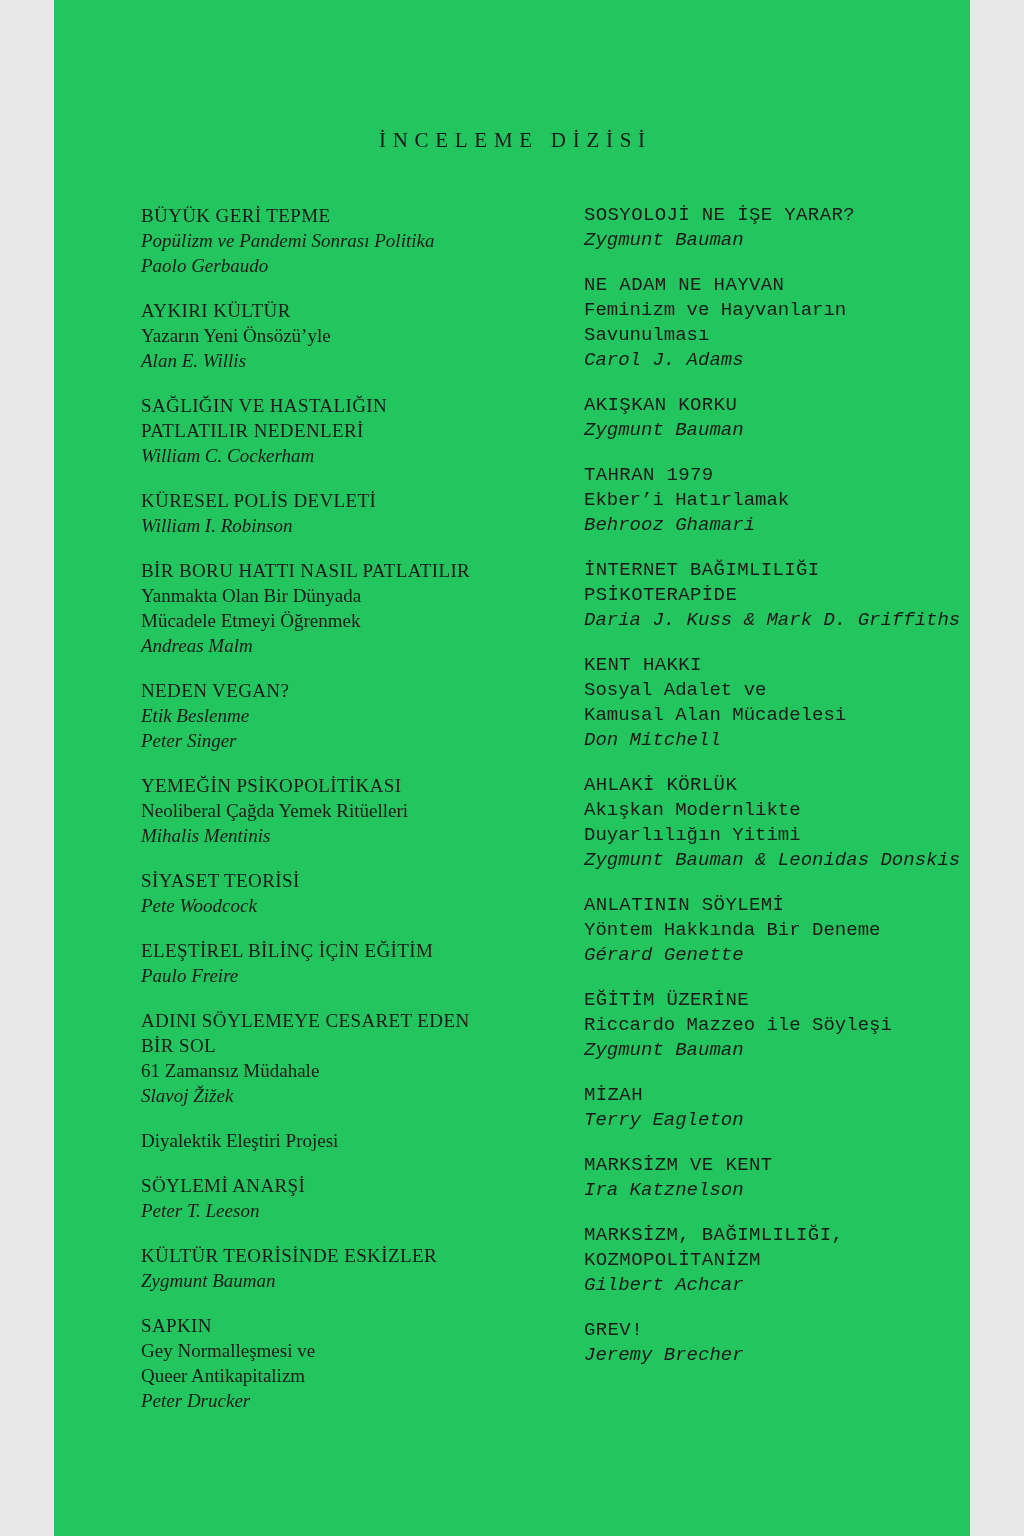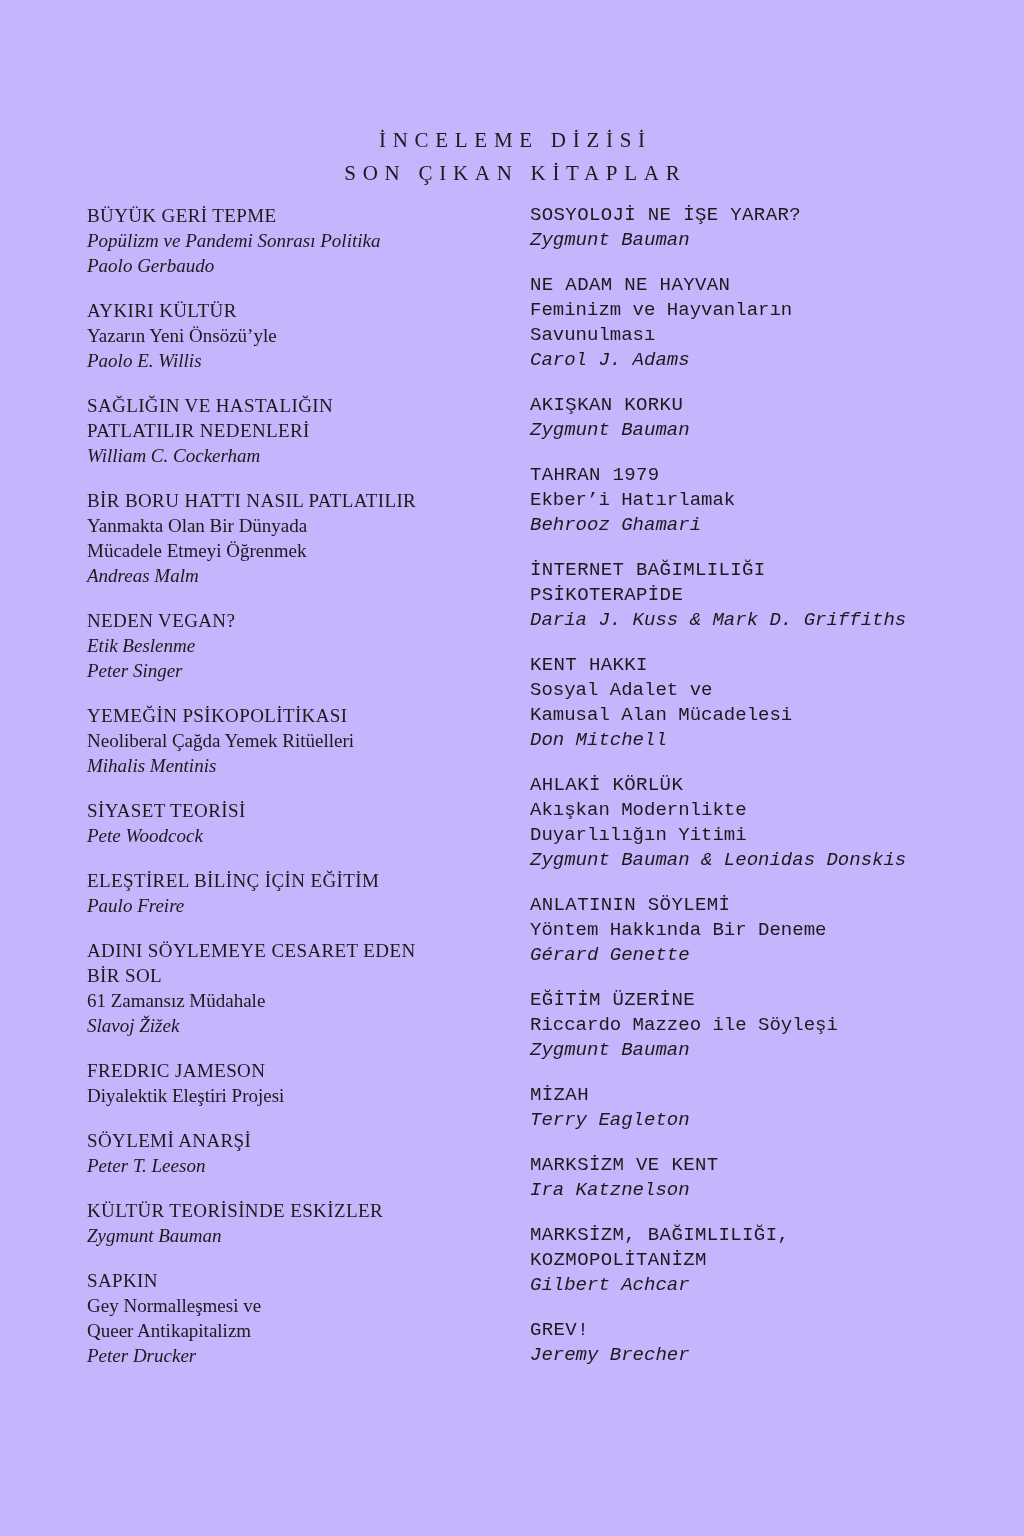--- a/index.html
+++ b/index.html
@@ -2,24 +2,24 @@
 <html><head>
 <meta charset="utf-8">
 <style>
   html, body {
     margin: 0;
     padding: 0;
     background: #e8e8e8;
   }
   .page {
     position: relative;
-    width: 1024px;
+    width: 916px;
     height: 1536px;
     margin: 0 auto;
-    background: #c4b5fd;
+    background: #22c55e;
     color: #1b1b1b;
     font-family: "Liberation Serif", "DejaVu Serif", serif;
     overflow: hidden;
   }
   .series-header {
     position: absolute;
     top: 124px;
     left: 0;
     width: 100%;
     text-align: center;
@@ -53,37 +53,40 @@
   .line.author {
     font-style: italic;
   }
 </style>
 </head>
 <body>
 
 <div class="page">
   <div class="series-header">
     <div class="header-line">İNCELEME DİZİSİ</div>
-    <div class="header-line">SON ÇIKAN KİTAPLAR</div>
   </div>
   <div class="column left">
       <div class="book-entry">
         <div class="line title">BÜYÜK GERİ TEPME</div>
         <div class="line subtitle-italic">Popülizm ve Pandemi Sonrası Politika</div>
         <div class="line author">Paolo Gerbaudo</div>
       </div>
       <div class="book-entry">
         <div class="line title">AYKIRI KÜLTÜR</div>
         <div class="line subtitle">Yazarın Yeni Önsözü’yle</div>
-        <div class="line author">Paolo E. Willis</div>
+        <div class="line author">Alan E. Willis</div>
       </div>
       <div class="book-entry">
         <div class="line title">SAĞLIĞIN VE HASTALIĞIN</div>
         <div class="line title">PATLATILIR NEDENLERİ</div>
         <div class="line author">William C. Cockerham</div>
+      </div>
+      <div class="book-entry">
+        <div class="line title">KÜRESEL POLİS DEVLETİ</div>
+        <div class="line author">William I. Robinson</div>
       </div>
       <div class="book-entry">
         <div class="line title">BİR BORU HATTI NASIL PATLATILIR</div>
         <div class="line subtitle">Yanmakta Olan Bir Dünyada</div>
         <div class="line subtitle">Mücadele Etmeyi Öğrenmek</div>
         <div class="line author">Andreas Malm</div>
       </div>
       <div class="book-entry">
         <div class="line title">NEDEN VEGAN?</div>
         <div class="line subtitle-italic">Etik Beslenme</div>
@@ -102,21 +105,20 @@
         <div class="line title">ELEŞTİREL BİLİNÇ İÇİN EĞİTİM</div>
         <div class="line author">Paulo Freire</div>
       </div>
       <div class="book-entry">
         <div class="line title">ADINI SÖYLEMEYE CESARET EDEN</div>
         <div class="line title">BİR SOL</div>
         <div class="line subtitle">61 Zamansız Müdahale</div>
         <div class="line author">Slavoj Žižek</div>
       </div>
       <div class="book-entry">
-        <div class="line title">FREDRIC JAMESON</div>
         <div class="line subtitle">Diyalektik Eleştiri Projesi</div>
       </div>
       <div class="book-entry">
         <div class="line title">SÖYLEMİ ANARŞİ</div>
         <div class="line author">Peter T. Leeson</div>
       </div>
       <div class="book-entry">
         <div class="line title">KÜLTÜR TEORİSİNDE ESKİZLER</div>
         <div class="line author">Zygmunt Bauman</div>
       </div>

